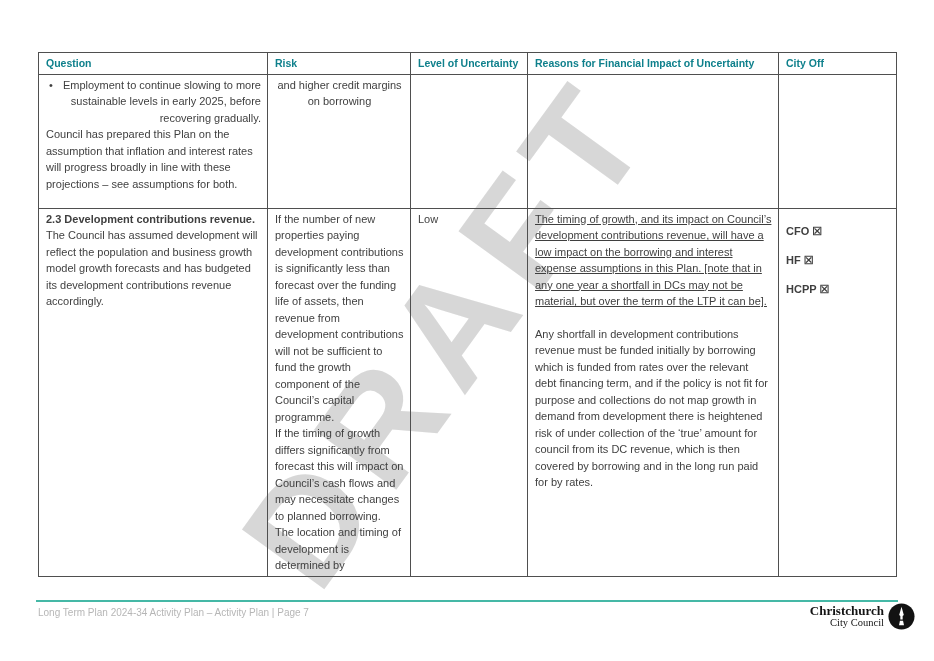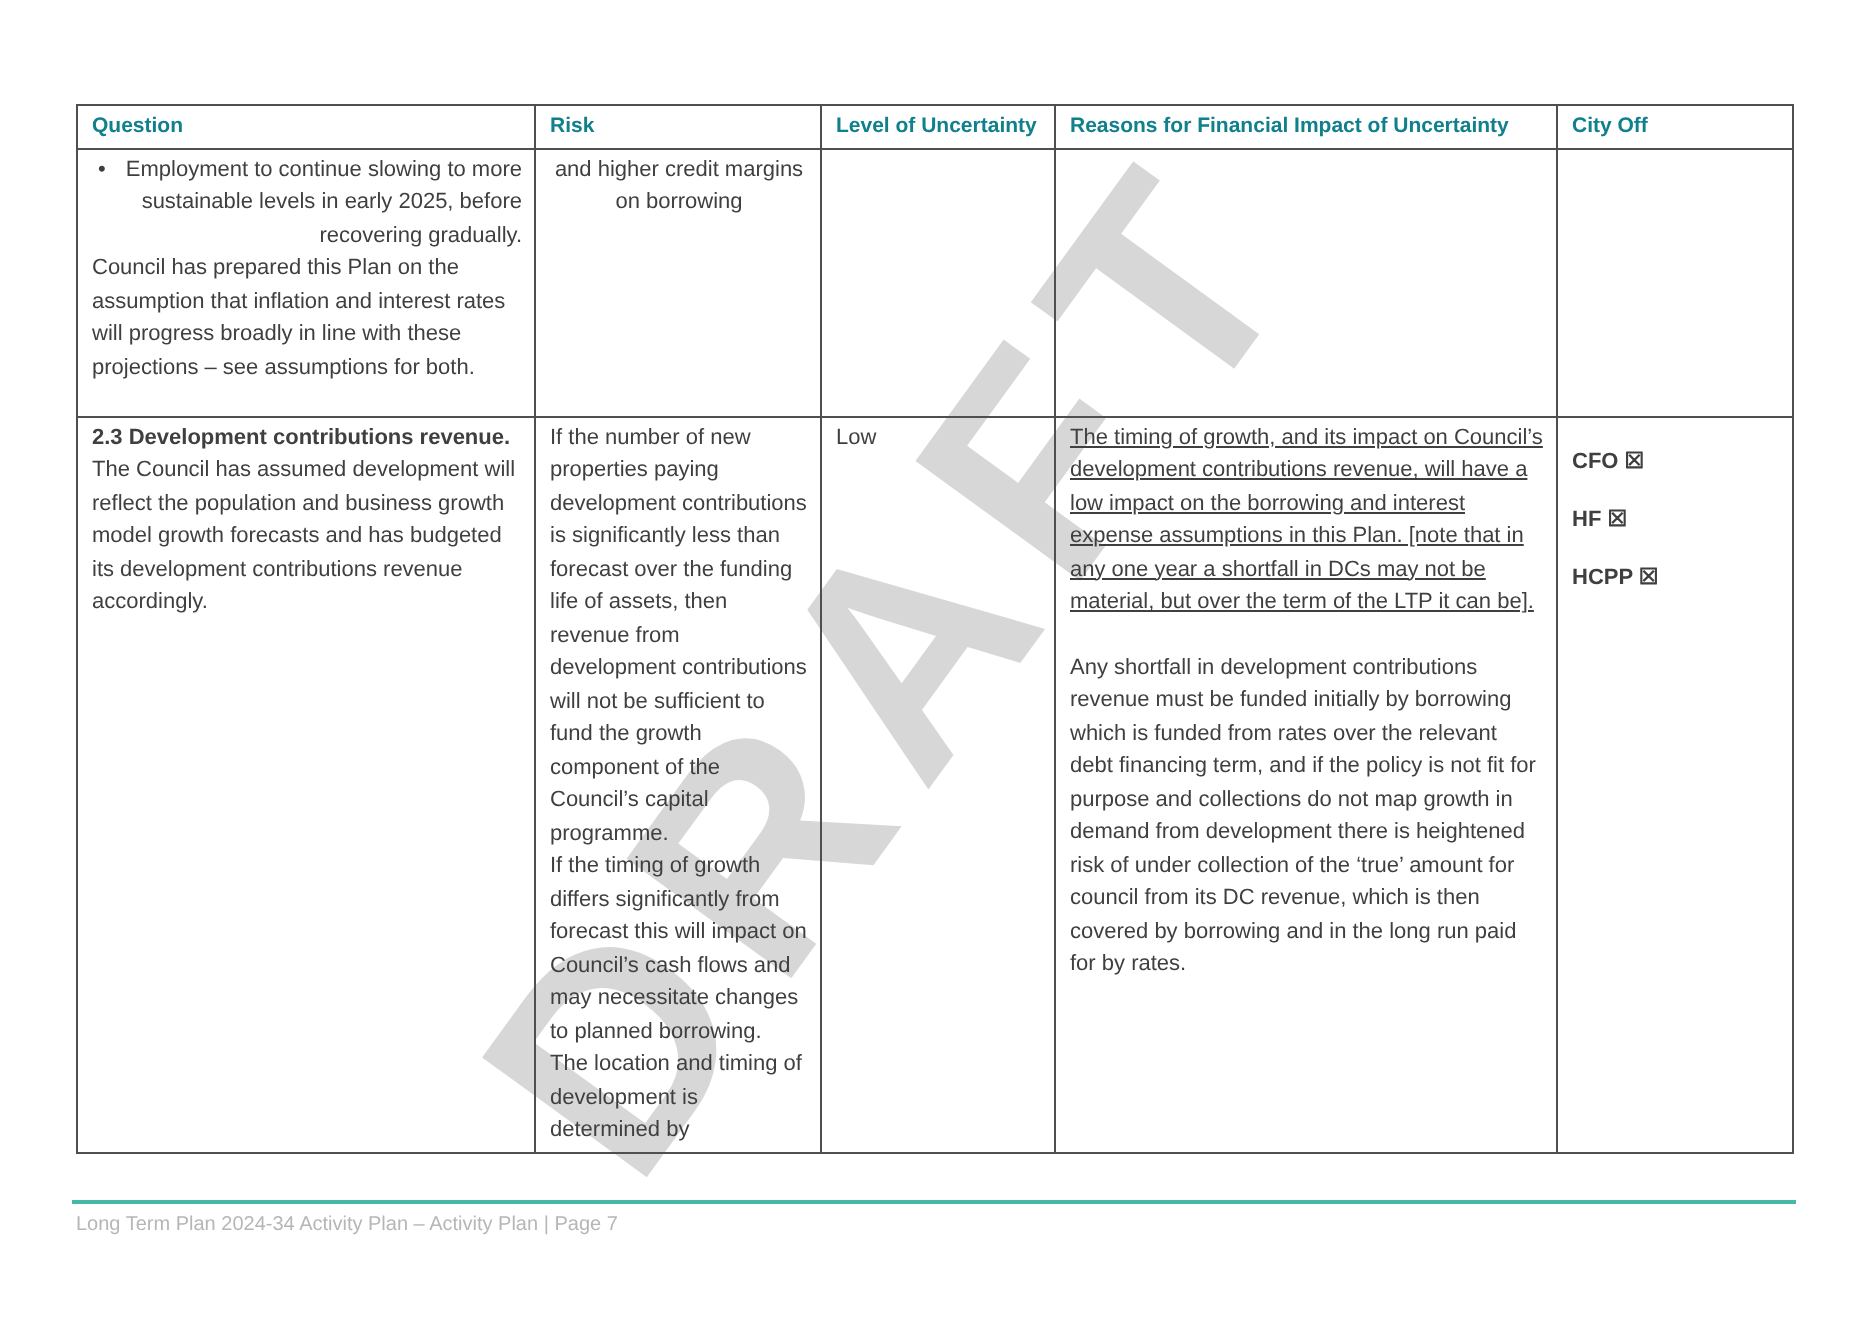--- a/index.html
+++ b/index.html
@@ -107,14 +107,27 @@
           </td>
         </tr>
       </tbody>
     </table>
   </div>
 
   <div class="teal-line"></div>
 
   <div class="footer-text">Long Term Plan 2024-34 Activity Plan – Activity Plan | Page 7</div>
 
+  <div class="logo">
+    <div class="logo-text">
+      <div class="logo-title">Christchurch</div>
+      <div class="logo-sub">City Council</div>
+    </div>
+    <span>
+      <svg class="logo-circle" viewBox="0 0 28 28" xmlns="http://www.w3.org/2000/svg">
+        <circle cx="14" cy="14" r="13.5" fill="#121212"></circle>
+        <path d="M14 4 L16.4 12.5 L15.2 13.5 L15.2 17 L12.8 17 L12.8 13.5 L11.6 12.5 Z" fill="#ffffff"></path>
+        <path d="M12.4 18.5 L15.6 18.5 L16.6 23.2 L11.4 23.2 Z" fill="#ffffff"></path>
+      </svg>
+    </span>
+  </div>
 
 </div>
 
 </body></html>

